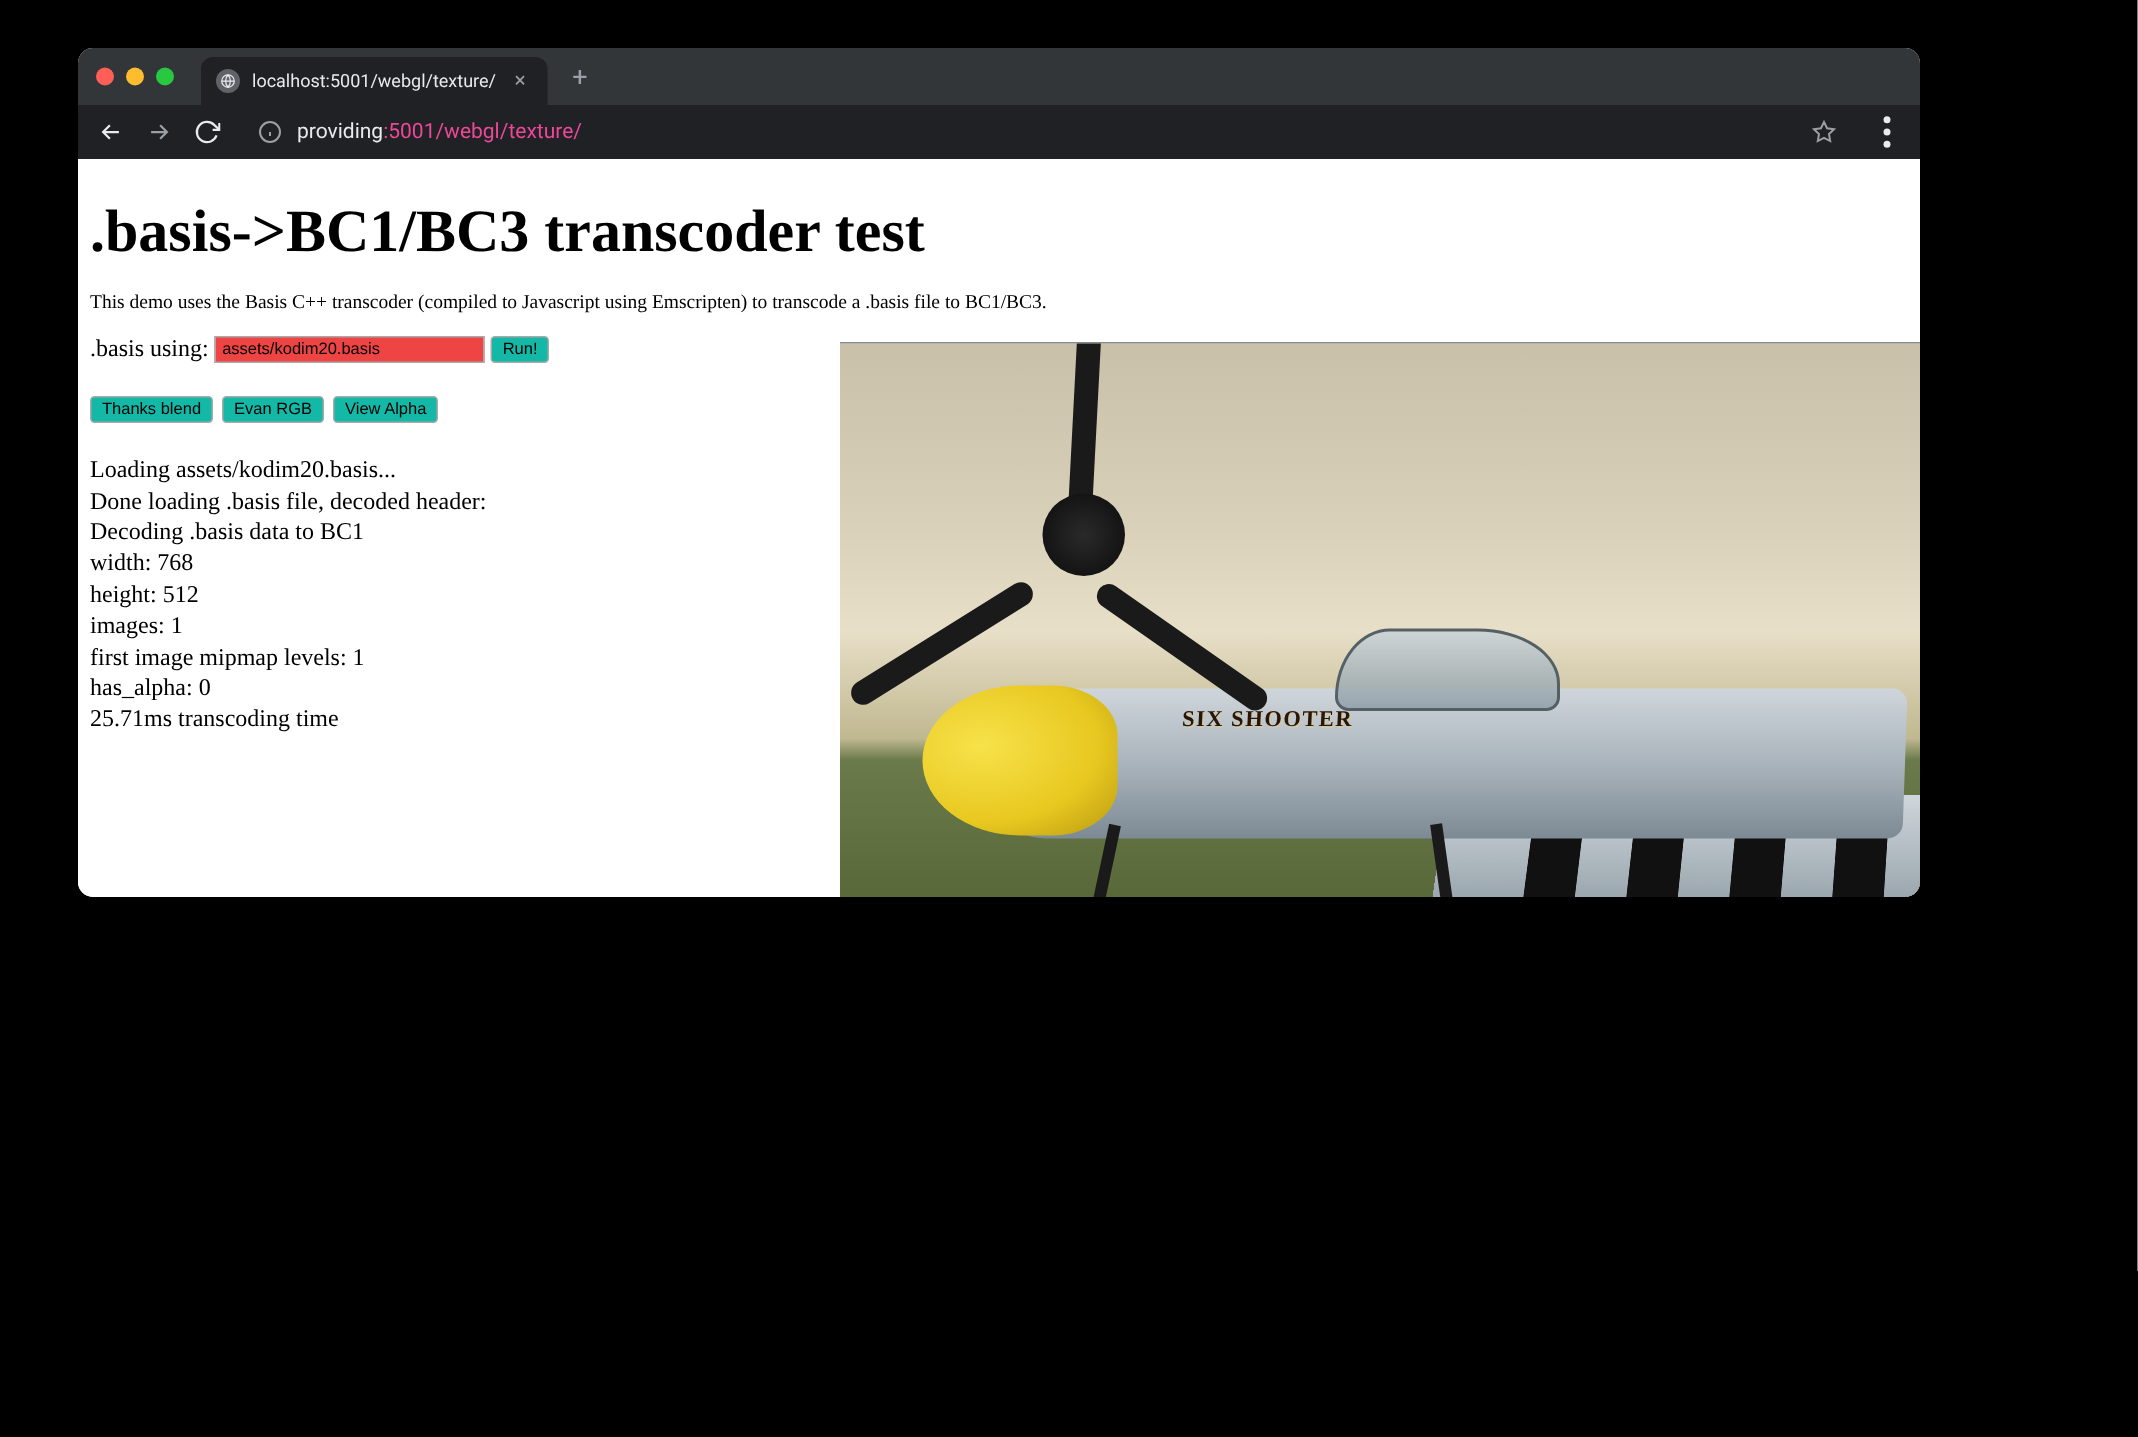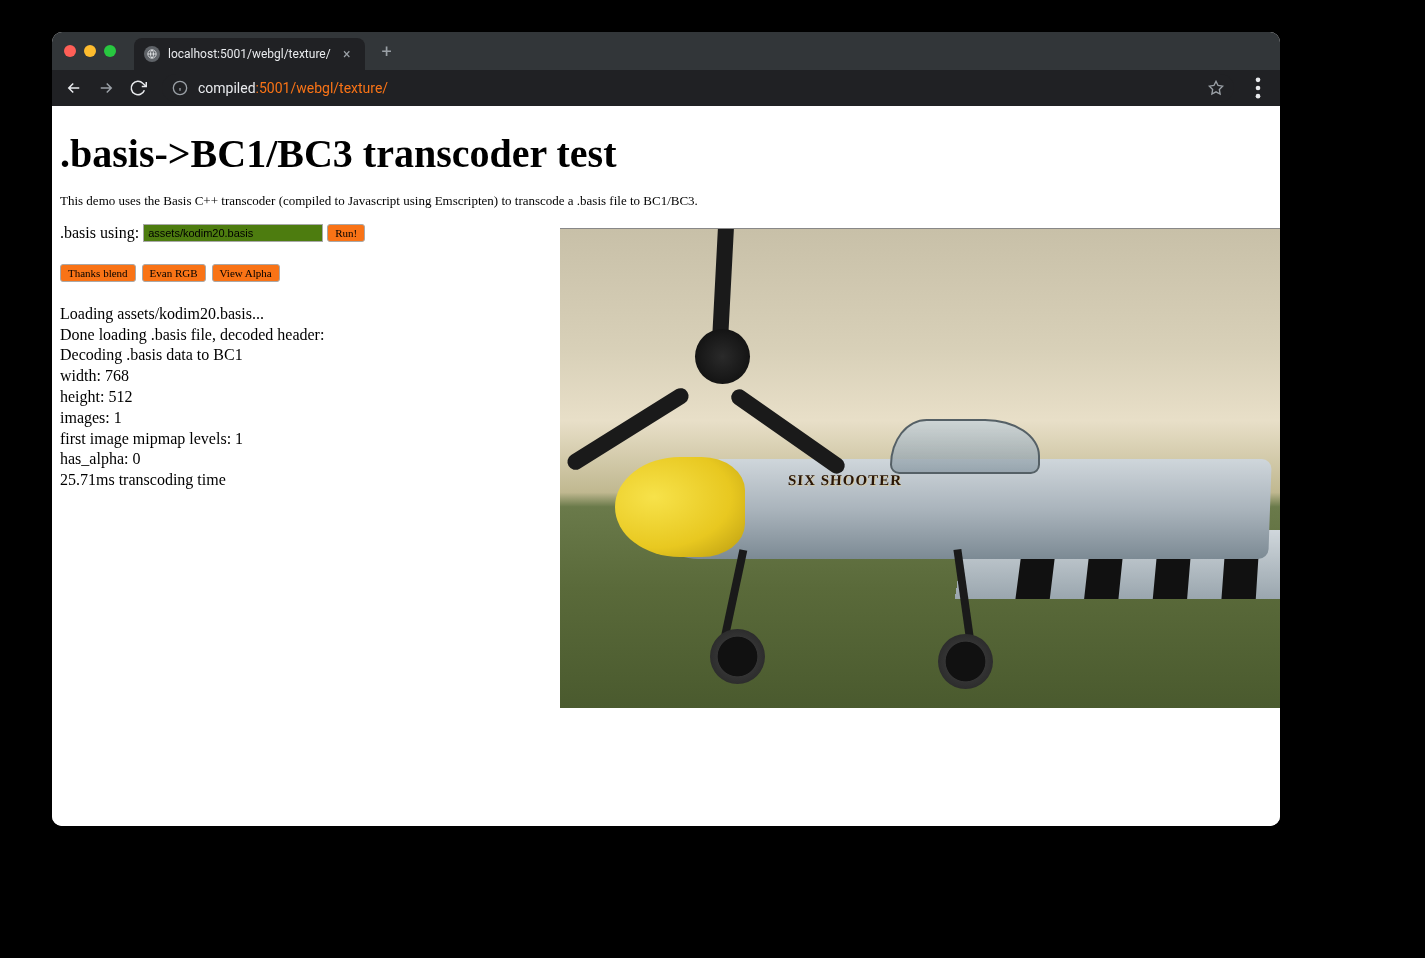--- a/index.html
+++ b/index.html
@@ -8,21 +8,21 @@
       font-family: -apple-system, BlinkMacSystemFont, "Segoe UI", Roboto, sans-serif;
       width: 1425px;
       height: 958px;
       overflow: hidden;
     }
     .browser-window {
       position: absolute;
       left: 52px;
       top: 32px;
       width: 1228px;
-      height: 794px;
+      height: 566px;
       background: #fff;
       border-radius: 10px;
       overflow: hidden;
       box-shadow: 0 20px 60px rgba(0,0,0,0.5);
     }
     .titlebar {
       height: 38px;
       background: #323639;
       display: flex;
       align-items: center;
@@ -112,21 +112,21 @@
       gap: 10px;
     }
     .addr-icon {
       width: 16px; height: 16px;
       display: flex;
       align-items: center;
       justify-content: center;
       color: #9aa0a6;
     }
     .addr-text { flex: 1; }
-    .addr-text .dim { color: #f97316; }
+    .addr-text .dim { color: #ec4899; }
     .addr-star {
       width: 16px; height: 16px;
       color: #9aa0a6;
     }
     .menu-btn {
       width: 28px; height: 28px;
       display: flex;
       align-items: center;
       justify-content: center;
       color: #e8eaed;
@@ -162,27 +162,27 @@
       align-items: center;
       gap: 4px;
     }
     .file-input {
       font-family: Arial, sans-serif;
       font-size: 11px;
       padding: 2px 4px;
       border: 1px solid #a9a9a9;
       width: 180px;
       height: 18px;
-      background: #4d7c0f;
+      background: #ef4444;
     }
     .html-button {
-      font-family: Liberation Serif, serif;
+      font-family: Liberation Sans, sans-serif;
       font-size: 11px;
       padding: 1px 7px;
-      background: #f97316;
+      background: #14b8a6;
       border: 1px solid #a9a9a9;
       border-radius: 3px;
       cursor: pointer;
       height: 18px;
       line-height: 14px;
     }
     .button-row {
       margin-top: 22px;
       display: flex;
       gap: 6px;
@@ -364,21 +364,21 @@
         </svg>
     </div>
     <div class="addr-bar">
       <span class="addr-icon">
         <svg viewBox="0 0 24 24" fill="none" stroke="currentColor" stroke-width="2">
             <circle cx="12" cy="12" r="10"></circle>
             <line x1="12" y1="16" x2="12" y2="12"></line>
             <line x1="12" y1="8" x2="12.01" y2="8"></line>
           </svg>
       </span>
-      <span class="addr-text"><span>compiled</span><span class="dim">:5001/webgl/texture/</span></span>
+      <span class="addr-text"><span>providing</span><span class="dim">:5001/webgl/texture/</span></span>
       <span class="addr-star">
         <svg viewBox="0 0 24 24" fill="none" stroke="currentColor" stroke-width="2">
             <polygon points="12 2 15.09 8.26 22 9.27 17 14.14 18.18 21.02 12 17.77 5.82 21.02 7 14.14 2 9.27 8.91 8.26 12 2"></polygon>
           </svg>
       </span>
     </div>
     <div class="menu-btn">
       <svg viewBox="0 0 24 24" fill="currentColor">
           <circle cx="12" cy="5" r="2"></circle>
           <circle cx="12" cy="12" r="2"></circle>

